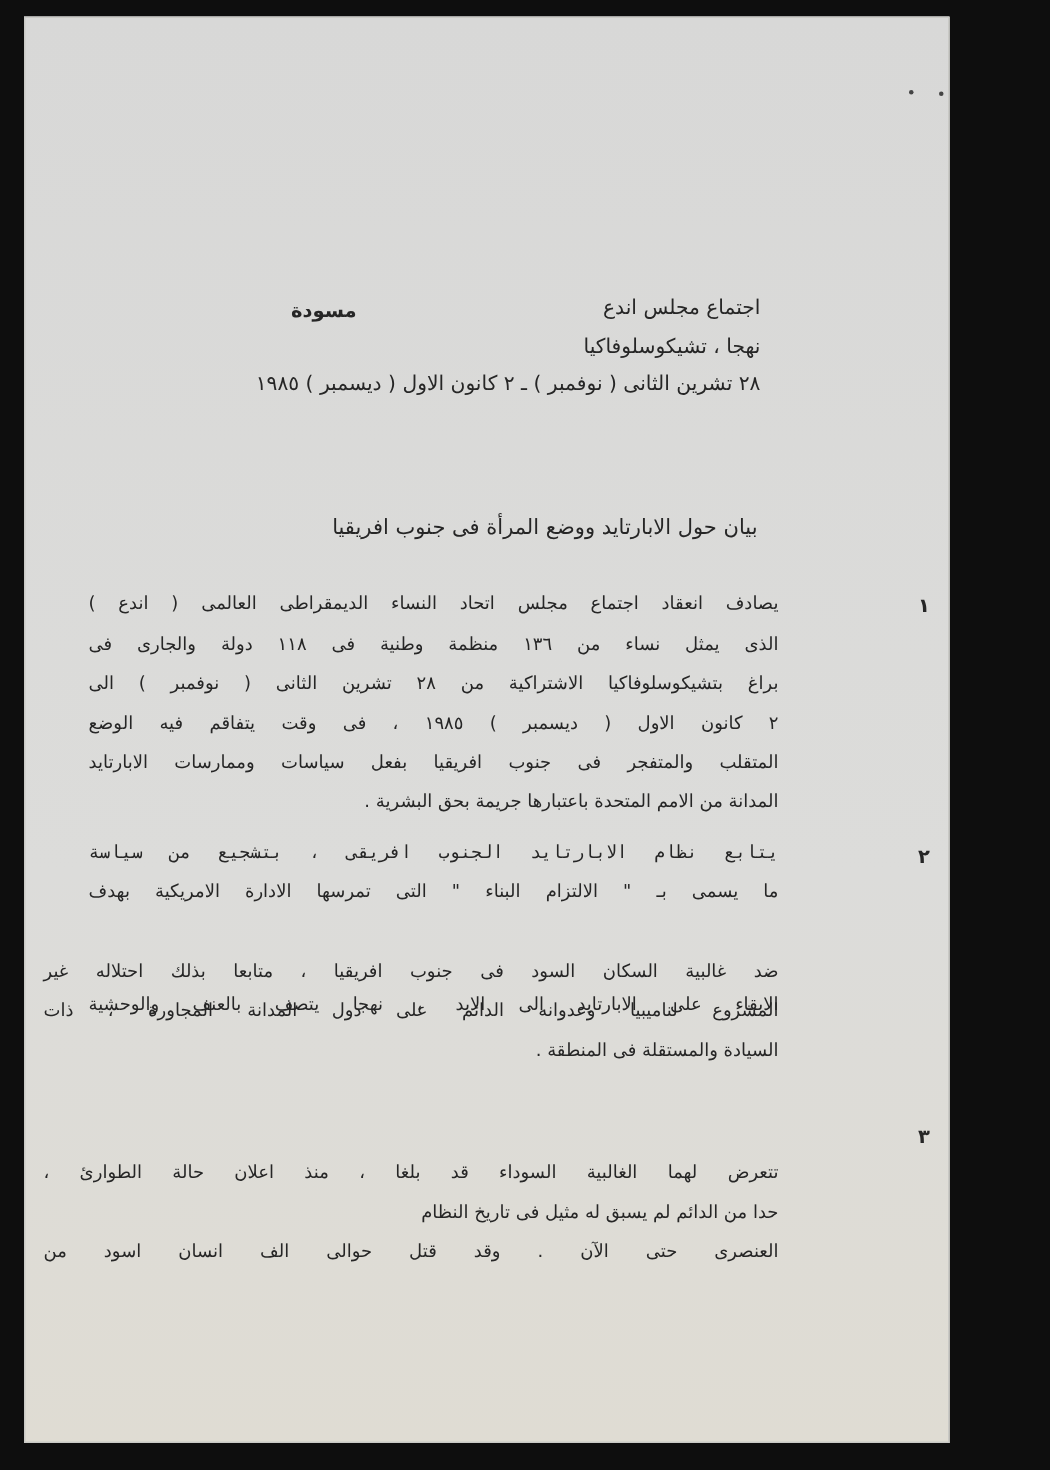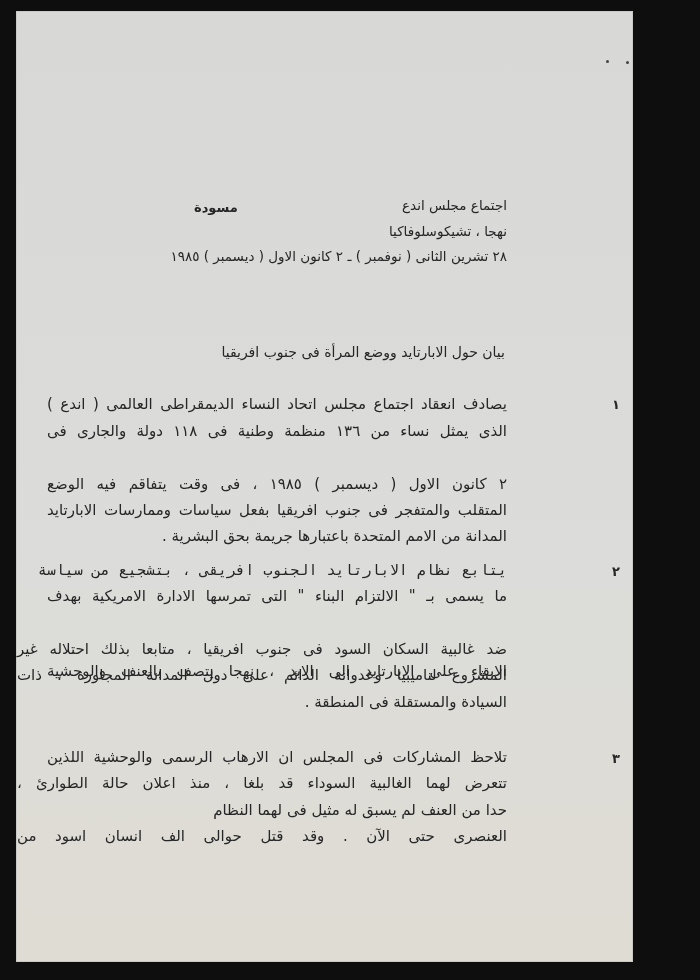--- a/index.html
+++ b/index.html
@@ -63,23 +63,23 @@
     }
     .para-num {
       position: absolute;
       left: 596px;
       font-size: 13px;
       font-weight: bold;
       white-space: nowrap;
     }
     .line {
       position: absolute;
-      right: 126px;
+      right: 114px;
       width: 460px;
-      font-size: 15px;
+      font-size: 12px;
       white-space: nowrap;
       text-align: justify;
       text-align-last: justify;
     }
     .line.last {
       text-align-last: right;
     }
     .line.overflow {
       width: 490px;
     }
@@ -98,31 +98,31 @@
 
   <div class="ink hdr-line" style="top:186px;">اجتماع مجلس اندع</div>
   <div class="ink hdr-line" style="top:212px;">نهجا ، تشيكوسلوفاكيا</div>
   <div class="ink hdr-line" style="top:237px;">٢٨ تشرين الثانى ( نوفمبر ) ـ ٢ كانون الاول ( ديسمبر ) ١٩٨٥</div>
 
   <div class="ink title">بيان حول الابارتايد   ووضع المرأة فى جنوب افريقيا</div>
 
   <div class="ink para-num" style="top:386px;">١</div>
   <div class="ink line" style="top:384px;">يصادف انعقاد اجتماع مجلس اتحاد النساء الديمقراطى العالمى ( اندع )</div>
   <div class="ink line" style="top:411px;">الذى يمثل نساء من ١٣٦ منظمة وطنية فى ١١٨ دولة والجارى فى</div>
+  <div class="ink line" style="top:437px;">براغ بتشيكوسلوفاكيا الاشتراكية من ٢٨ تشرين الثانى ( نوفمبر ) الى</div>
   <div class="ink line" style="top:464px;">٢ كانون الاول ( ديسمبر ) ١٩٨٥ ، فى وقت يتفاقم فيه الوضع</div>
   <div class="ink line" style="top:490px;">المتقلب والمتفجر فى جنوب افريقيا بفعل سياسات وممارسات الابارتايد</div>
   <div class="ink line last" style="top:516px;">المدانة من الامم المتحدة باعتبارها جريمة بحق البشرية .</div>
 
   <div class="ink para-num" style="top:553px;">٢</div>
   <div class="ink line" style="top:550px;font-family:Liberation Mono, monospace;">يتابع نظام الابارتايد الجنوب افريقى ، بتشجيع من سياسة</div>
   <div class="ink line" style="top:576px;">ما يسمى بـ " الالتزام البناء " التى تمرسها الادارة الامريكية بهدف</div>
   <div class="ink line" style="top:603px;margin-top:48px;">الابقاء على الابارتايد الى الابد ، نهجا يتصف بالعنف والوحشية</div>
   <div class="ink line overflow" style="top:629px;">ضد غالبية السكان السود فى جنوب افريقيا ، متابعا بذلك احتلاله غير</div>
   <div class="ink line overflow" style="top:655px;">المشروع لناميبيا وعدوانه الدائم على دول المدانة المجاورة ، ذات</div>
   <div class="ink line last" style="top:682px;">السيادة والمستقلة فى المنطقة .</div>
 
   <div class="ink para-num" style="top:740px;">٣</div>
-  <div class="ink line" style="top:737px;">تلاحظ المشاركات فى المجلس ان الارهاب الرسمى والوحشية اللذين</div>
   <div class="ink line overflow" style="top:763px;">تتعرض لهما الغالبية السوداء قد بلغا ، منذ اعلان حالة الطوارئ ،</div>
-  <div class="ink line last" style="top:790px;">حدا من العنف لم يسبق له مثيل فى لهما النظام</div>
+  <div class="ink line last" style="top:790px;">حدا من الدائم لم يسبق له مثيل فى تاريخ النظام</div>
   <div class="ink line overflow" style="top:816px;">العنصرى حتى الآن . وقد قتل حوالى الف انسان اسود من</div>
 
 </div>
 
 </body></html>

